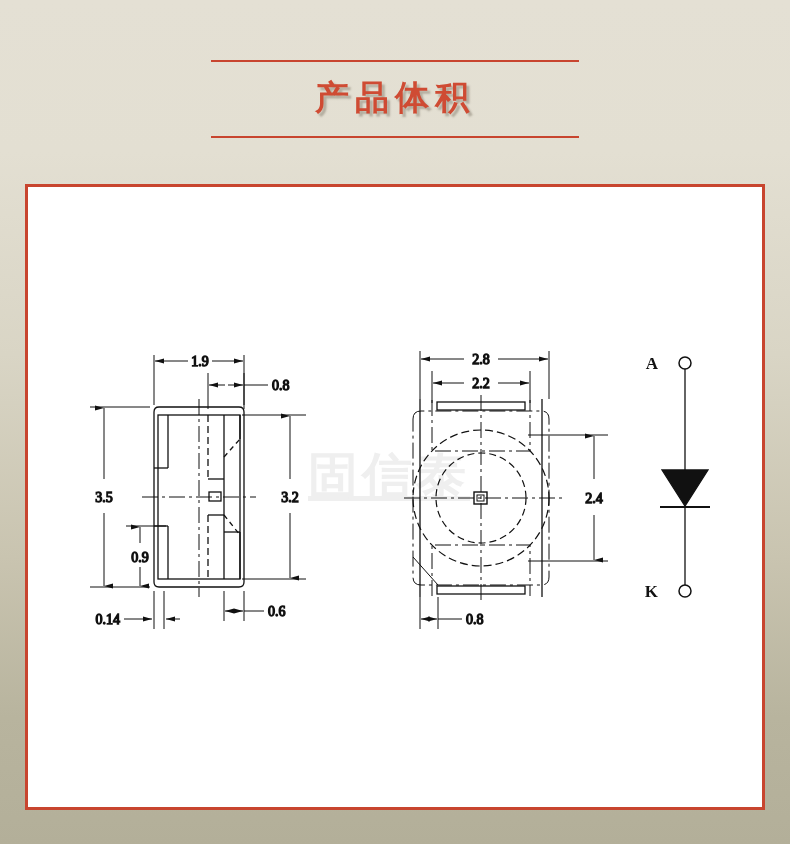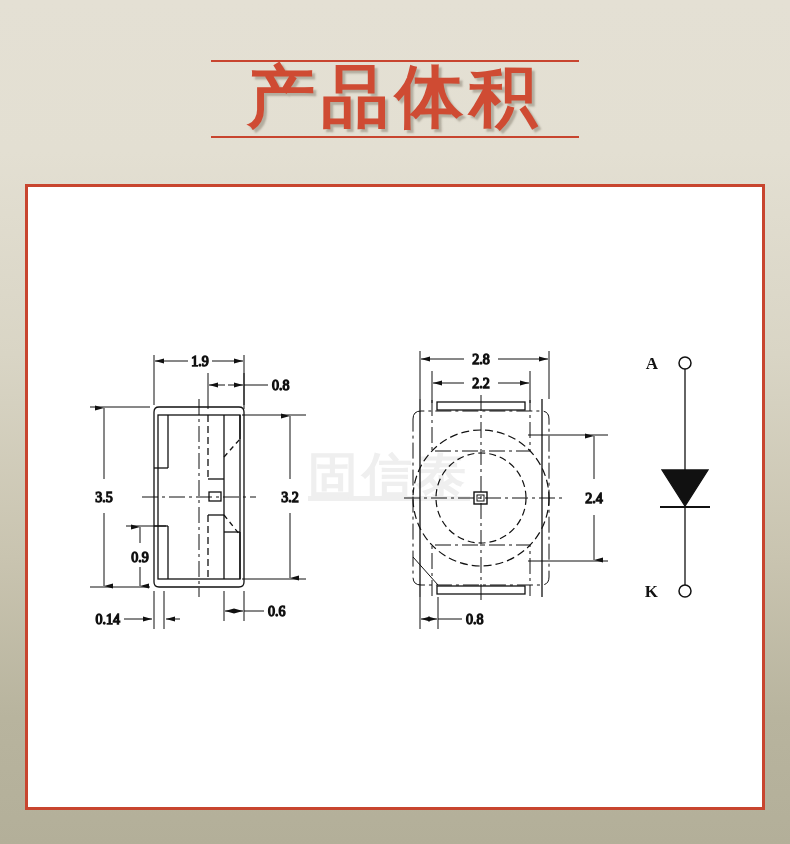--- a/index.html
+++ b/index.html
@@ -32,21 +32,21 @@
   }
   .title-rule.top { top: 16px; }
   .title-rule.bottom { top: 92px; }
   .title-text {
     position: absolute;
     left: 0;
     top: 22px;
     width: 790px;
     text-align: center;
     font-family: "DejaVu Sans", "Liberation Sans", sans-serif;
-    font-size: 68px;
+    font-size: 34px;
     font-weight: bold;
     color: #cf4b33;
     letter-spacing: 6px;
     text-shadow: 3px 3px 2px rgba(120,110,95,0.45);
     line-height: 62px;
   }
 
   
   .panel {
     position: absolute;

